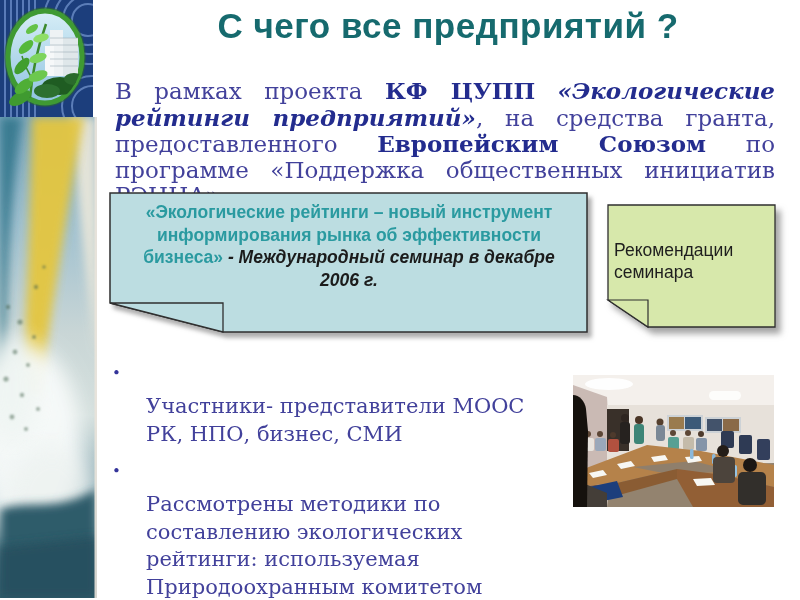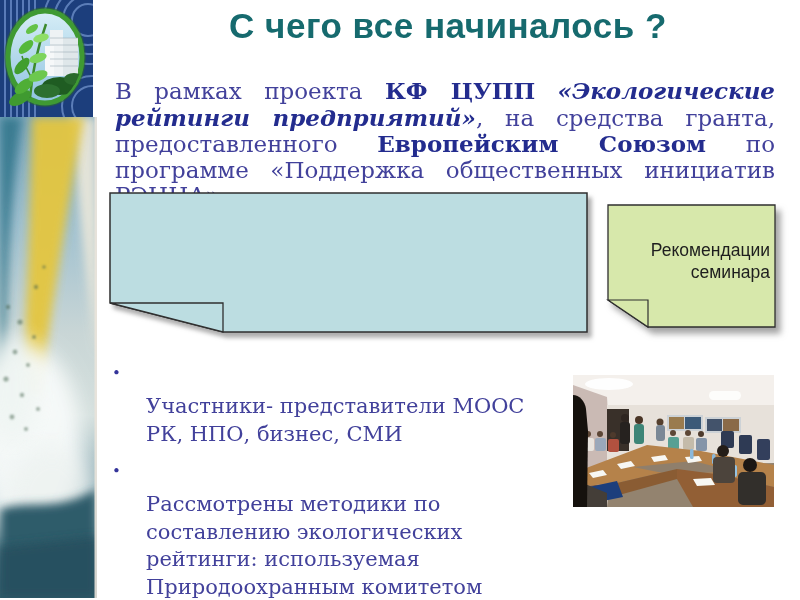--- a/index.html
+++ b/index.html
@@ -28,21 +28,21 @@
         filter:drop-shadow(4px 5px 2px rgba(108,108,108,.55));}
   .callout-text{position:absolute;left:14px;top:10px;width:454px;text-align:center;
         font-size:17.5px;line-height:22.5px;font-weight:bold;}
   .callout-text .seg-teal-bold{color:#2a9aa0;}
   .callout-text .seg-dark-italic{color:#1b1b1b;font-style:italic;}
 
   
   .note-wrap{position:absolute;left:606px;top:203px;width:182px;height:138px;}
   .note-wrap svg{position:absolute;left:0;top:0;width:100%;height:100%;
         filter:drop-shadow(5px 6px 3px rgba(104,104,104,.6));}
-  .note-text{position:absolute;left:8px;top:36px;width:156px;text-align:right;
+  .note-text{position:absolute;left:8px;top:36px;width:156px;text-align:left;
         font-size:17.5px;line-height:22px;color:#1e1e1e;}
 
   
   .bullets{position:absolute;left:112px;top:356px;width:446px;margin:0;padding:0;list-style:none;
         font-family:"DejaVu Serif","Liberation Serif",serif;
         font-size:21px;line-height:27.5px;color:#42419b;}
   .bullets li{display:flex;margin-bottom:6px;}
   .bullets .marker{flex:0 0 34px;font-size:15px;padding-top:4px;color:#34349a;}
   .bullets .btext{flex:1;margin-top:37px;}
 
@@ -153,29 +153,30 @@
         <circle cx="26" cy="312" r="2"></circle>
           <circle cx="36" cy="170" r="2.2"></circle>
           <circle cx="44" cy="150" r="1.8"></circle>
       </g>
       <path d="M0,392 C30,382 55,396 97,372 L97,481 L0,481 Z" fill="#2d5b6a" filter="url(#b6)"></path>
       <path d="M0,430 L97,420 L97,481 L0,481 Z" fill="#27505f" opacity="0.9" filter="url(#b6)"></path>
       <rect x="94.5" y="0" width="2.5" height="481" fill="#e9e3da" opacity="0.9"></rect>
     </svg>
   </div>
 
-  <h1 class="title">С чего все начиналось ?</h1>
+  <h1 class="title">С чего все предприятий ?</h1>
 
   <p class="intro"><span class="seg-normal">В рамках проекта </span><span class="seg-bold">КФ ЦУПП</span><span class="seg-normal"> </span><span class="seg-bold-italic">«Экологические рейтинги предприятий»</span><span class="seg-normal">, на средства гранта, предоставленного </span><span class="seg-bold">Европейским Союзом</span><span class="seg-normal"> по программе «Поддержка общественных инициатив РЭЦЦА»</span></p>
 
   <div class="callout-wrap">
     <svg viewBox="0 0 484 150">
       <polygon points="2,2 479,2 479,141 115,141 2,112" stroke="#2f2f2f" stroke-width="1.5" fill="#bcdde1"></polygon>
       <polygon points="2,112 115,112 115,141" stroke="#2f2f2f" stroke-width="1.3" fill="#bcdde1"></polygon>
     </svg>
+    <div class="callout-text"><span class="seg-teal-bold">«Экологические рейтинги – новый инструмент информирования рынка об эффективности бизнеса»</span><span class="seg-dark-italic"> - </span><span class="seg-dark-italic">Международный семинар в декабре 2006 г.</span></div>
   </div>
 
   <div class="note-wrap">
     <svg viewBox="0 0 182 138">
       <polygon points="2,2 169,2 169,124 42,124 2,97" stroke="#2f2f2f" stroke-width="1.3" fill="#d7e8ab"></polygon>
       <polygon points="2,97 42,97 42,124" stroke="#2f2f2f" stroke-width="1.2" fill="#d7e8ab"></polygon>
     </svg>
     <div class="note-text">Рекомендации семинара</div>
   </div>
 

